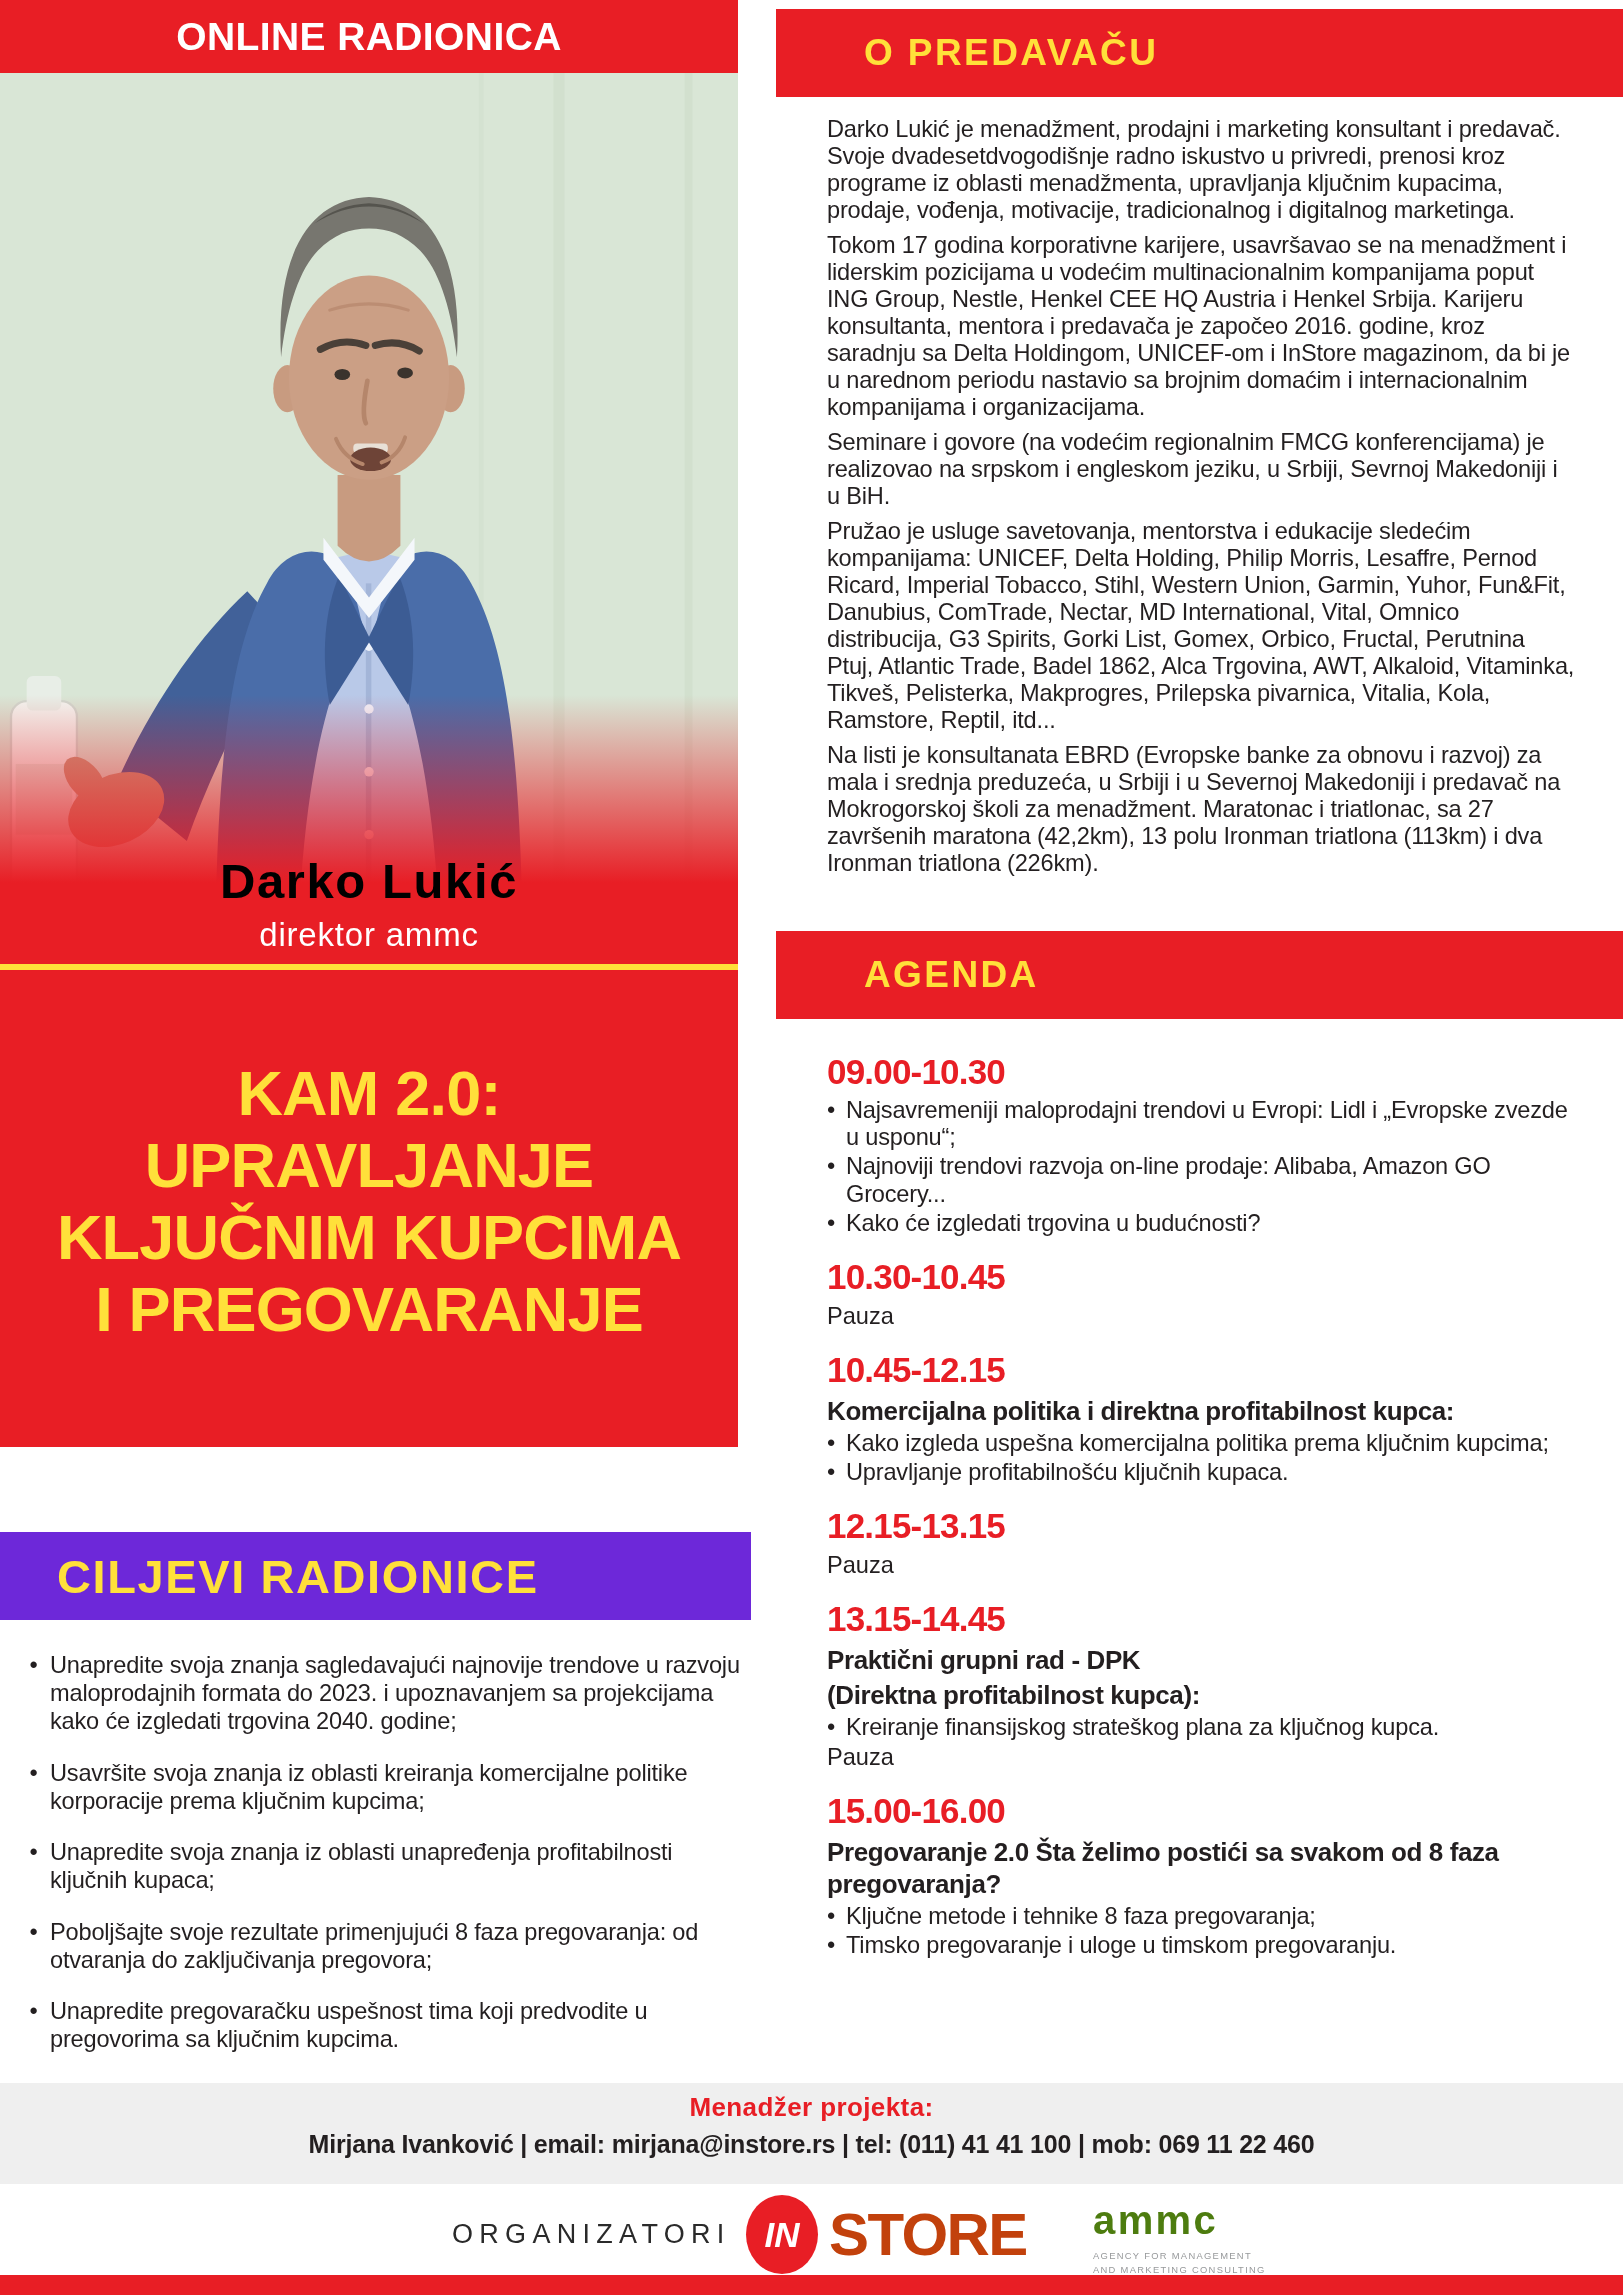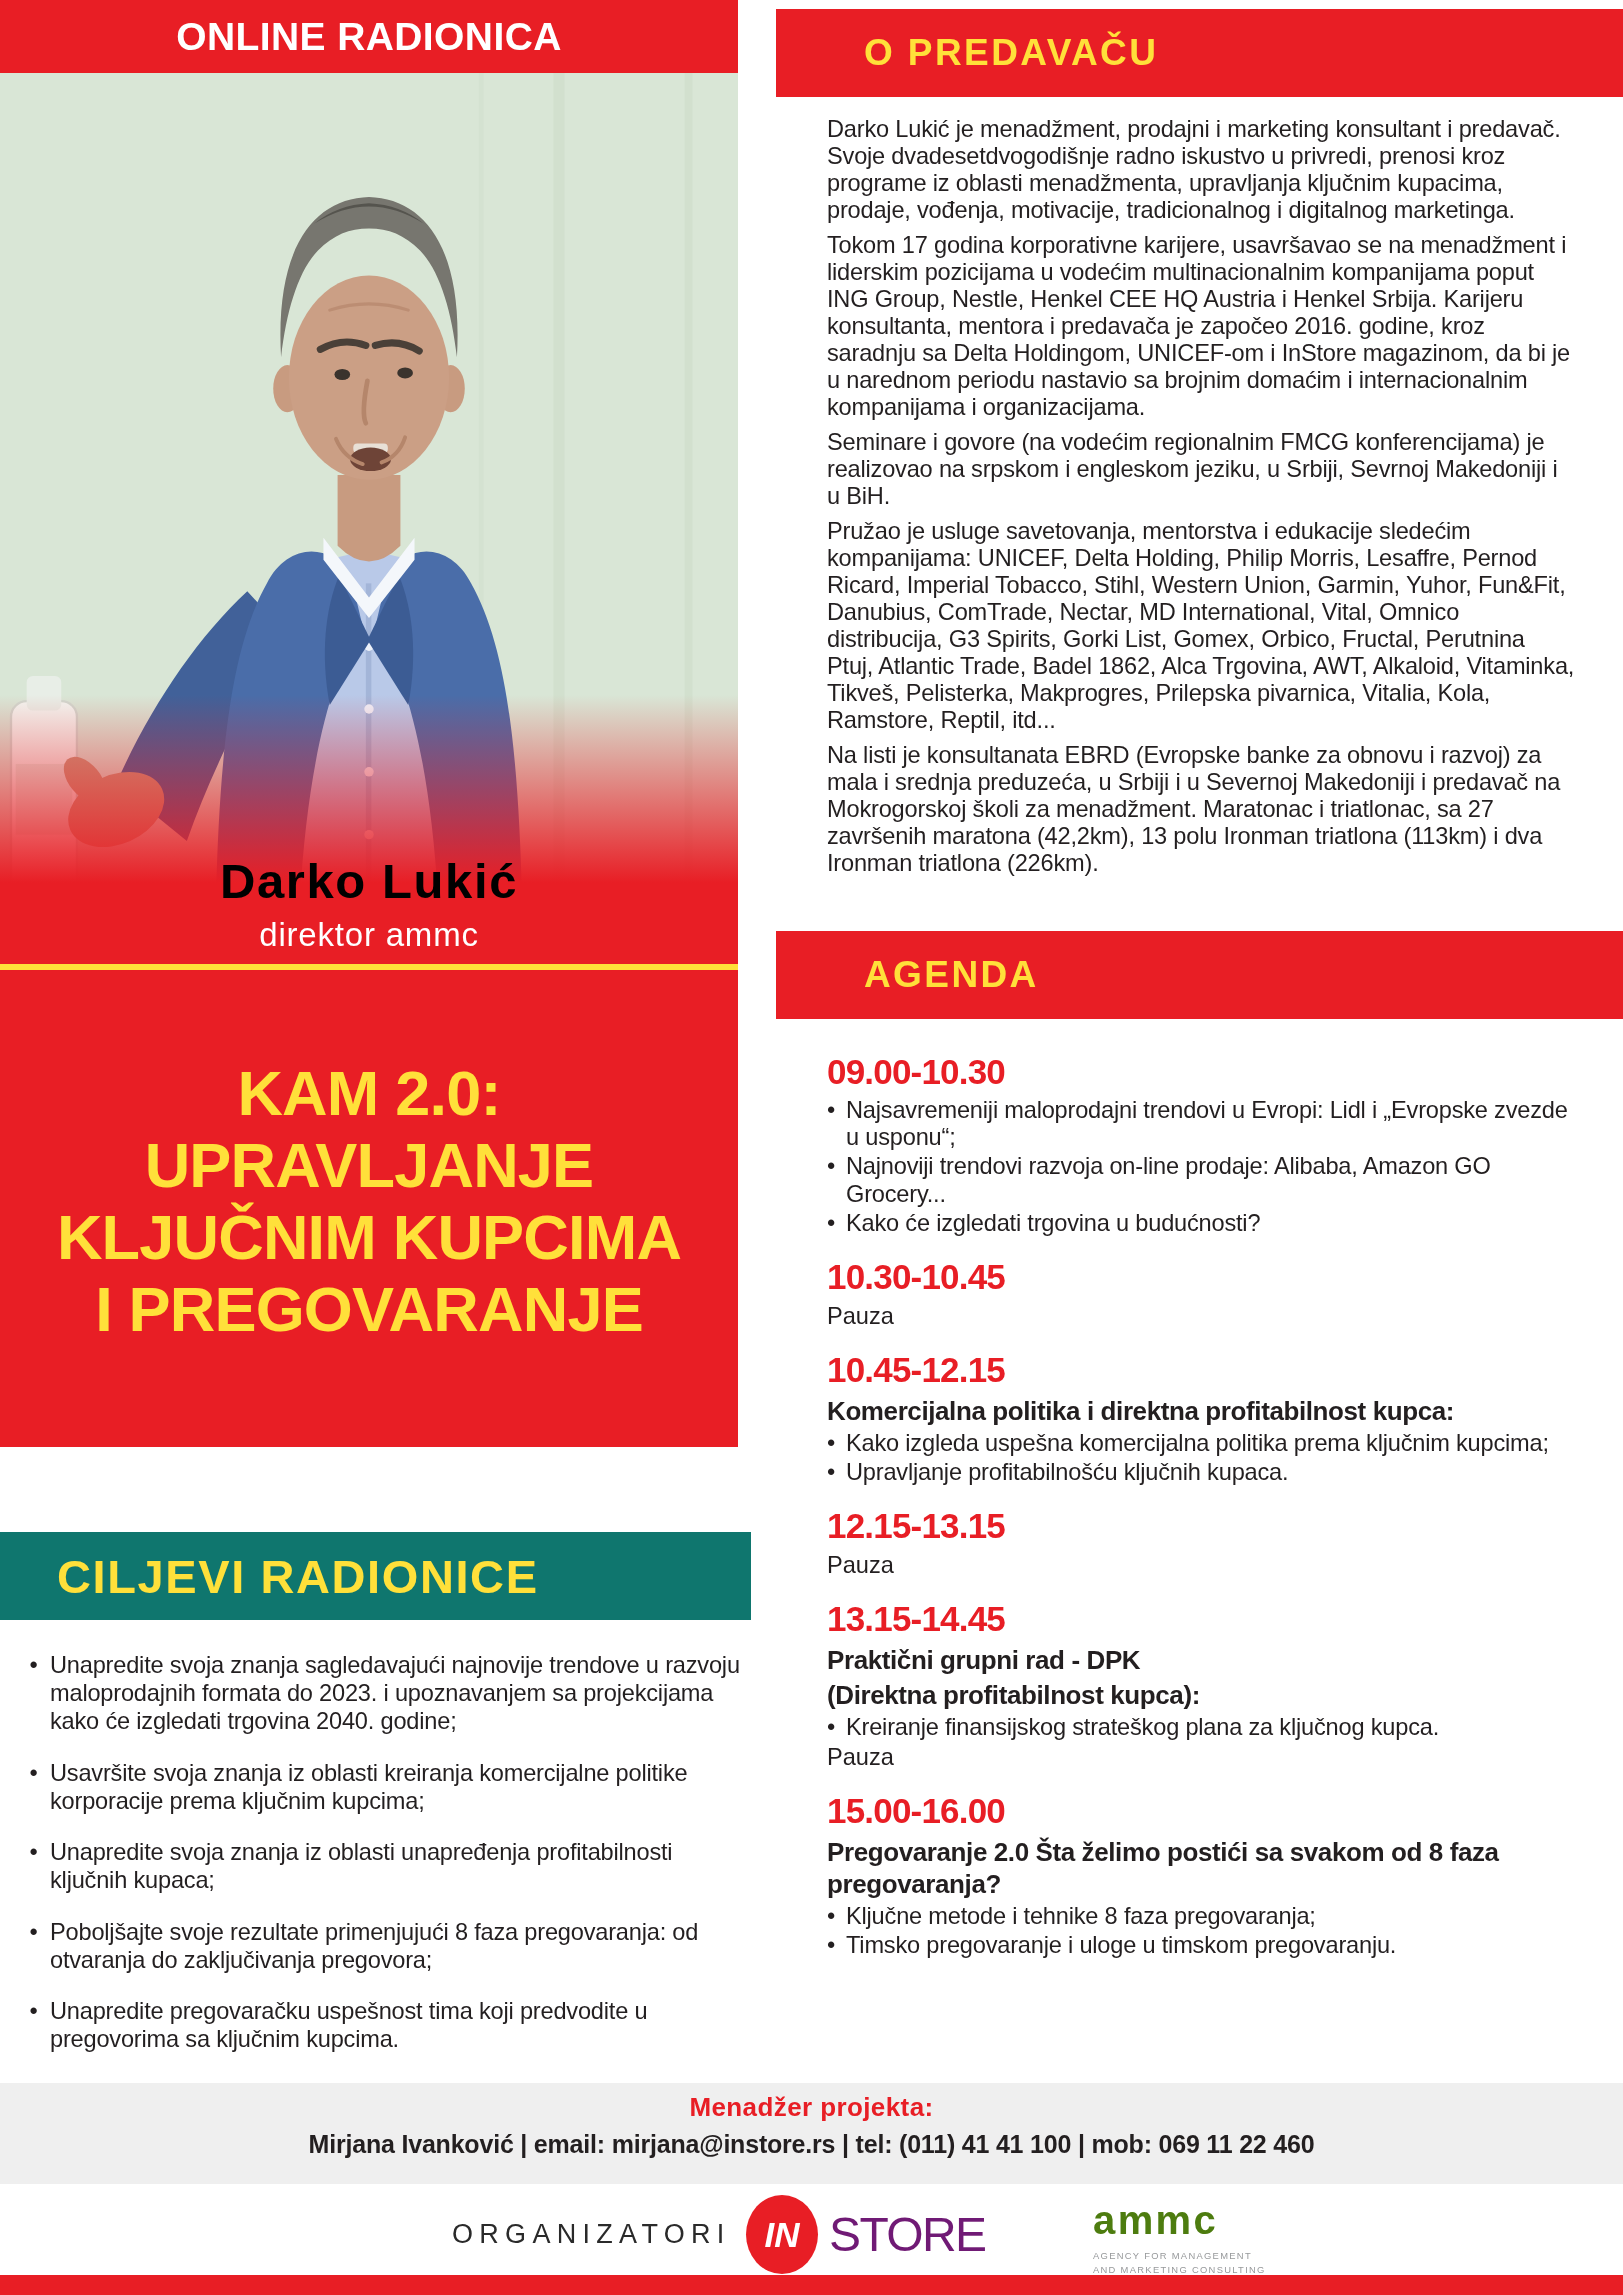--- a/index.html
+++ b/index.html
@@ -37,21 +37,21 @@
   }
   .yellow-divider{
     position:absolute;left:0;top:964px;width:738px;height:5.5px;background:#ffe03a;
   }
   .main-title{
     position:absolute;left:0;top:1057px;width:738px;text-align:center;
     color:#ffe03a;font-size:63px;font-weight:bold;line-height:72px;letter-spacing:-0.8px;
   }
   .goals-bar{
     position:absolute;left:0;top:1532px;width:751px;height:88px;
-    background:#0f766e;display:flex;align-items:center;
+    background:#6d28d9;display:flex;align-items:center;
   }
   .goals-bar-label{
     color:#ffe03a;font-size:47px;font-weight:bold;letter-spacing:1.6px;padding-left:57px;
   }
   .goals-list{
     position:absolute;left:28px;top:1651px;width:712px;
     font-size:23.6px;line-height:28px;letter-spacing:-0.2px;
   }
   .goal{margin-bottom:23.6px;position:relative;padding-left:22px;}
   .goal::before{content:"•";position:absolute;left:1.6px;top:0;}
@@ -104,21 +104,21 @@
   }
   .instore-logo{
     position:absolute;left:746px;top:2195px;display:flex;align-items:center;
   }
   .instore-circle{
     width:72px;height:79px;border-radius:50%;background:#e81e25;
     display:flex;align-items:center;justify-content:center;
     color:#ffffff;font-size:35px;font-weight:bold;font-style:italic;
   }
   .instore-word{
-    margin-left:11px;color:#701a75;font-size:48px;font-weight:400;letter-spacing:-1.6px;
+    margin-left:11px;color:#c2410c;font-size:60px;font-weight:700;letter-spacing:-1.6px;
   }
   .ammc-logo{position:absolute;left:1093px;top:2197px;}
   .ammc-name{color:#4d7c0f;font-size:40px;line-height:47px;letter-spacing:2.4px;font-weight:bold;}
   .ammc-tag{color:#97999b;font-size:9.4px;letter-spacing:1.3px;line-height:14px;margin-top:4.7px;}
   .bottom-strip{
     position:absolute;left:0;top:2275px;width:1623px;height:20.4px;background:#e81e25;
   }
 </style>
 </head>
 <body>

